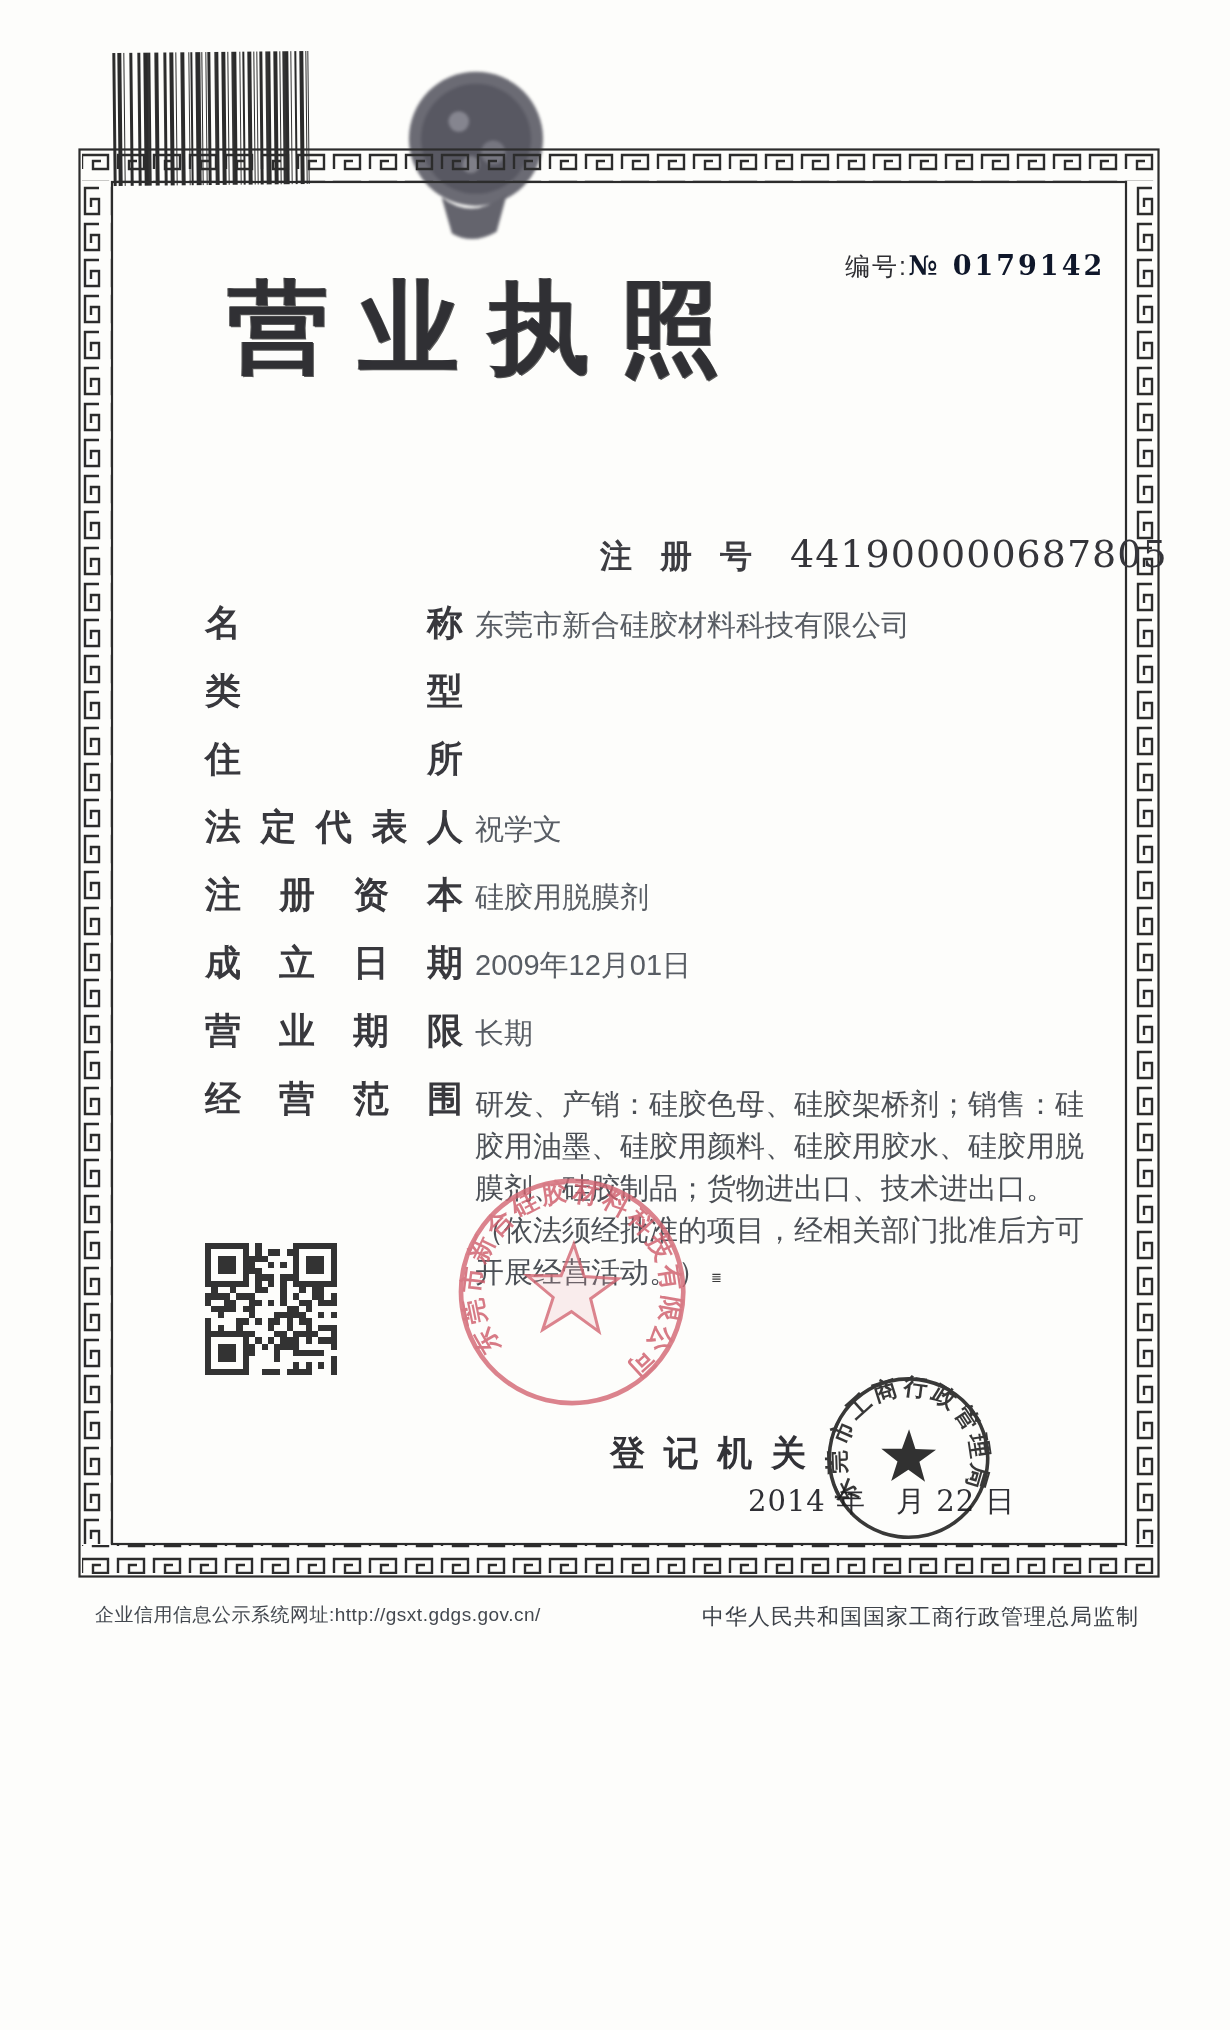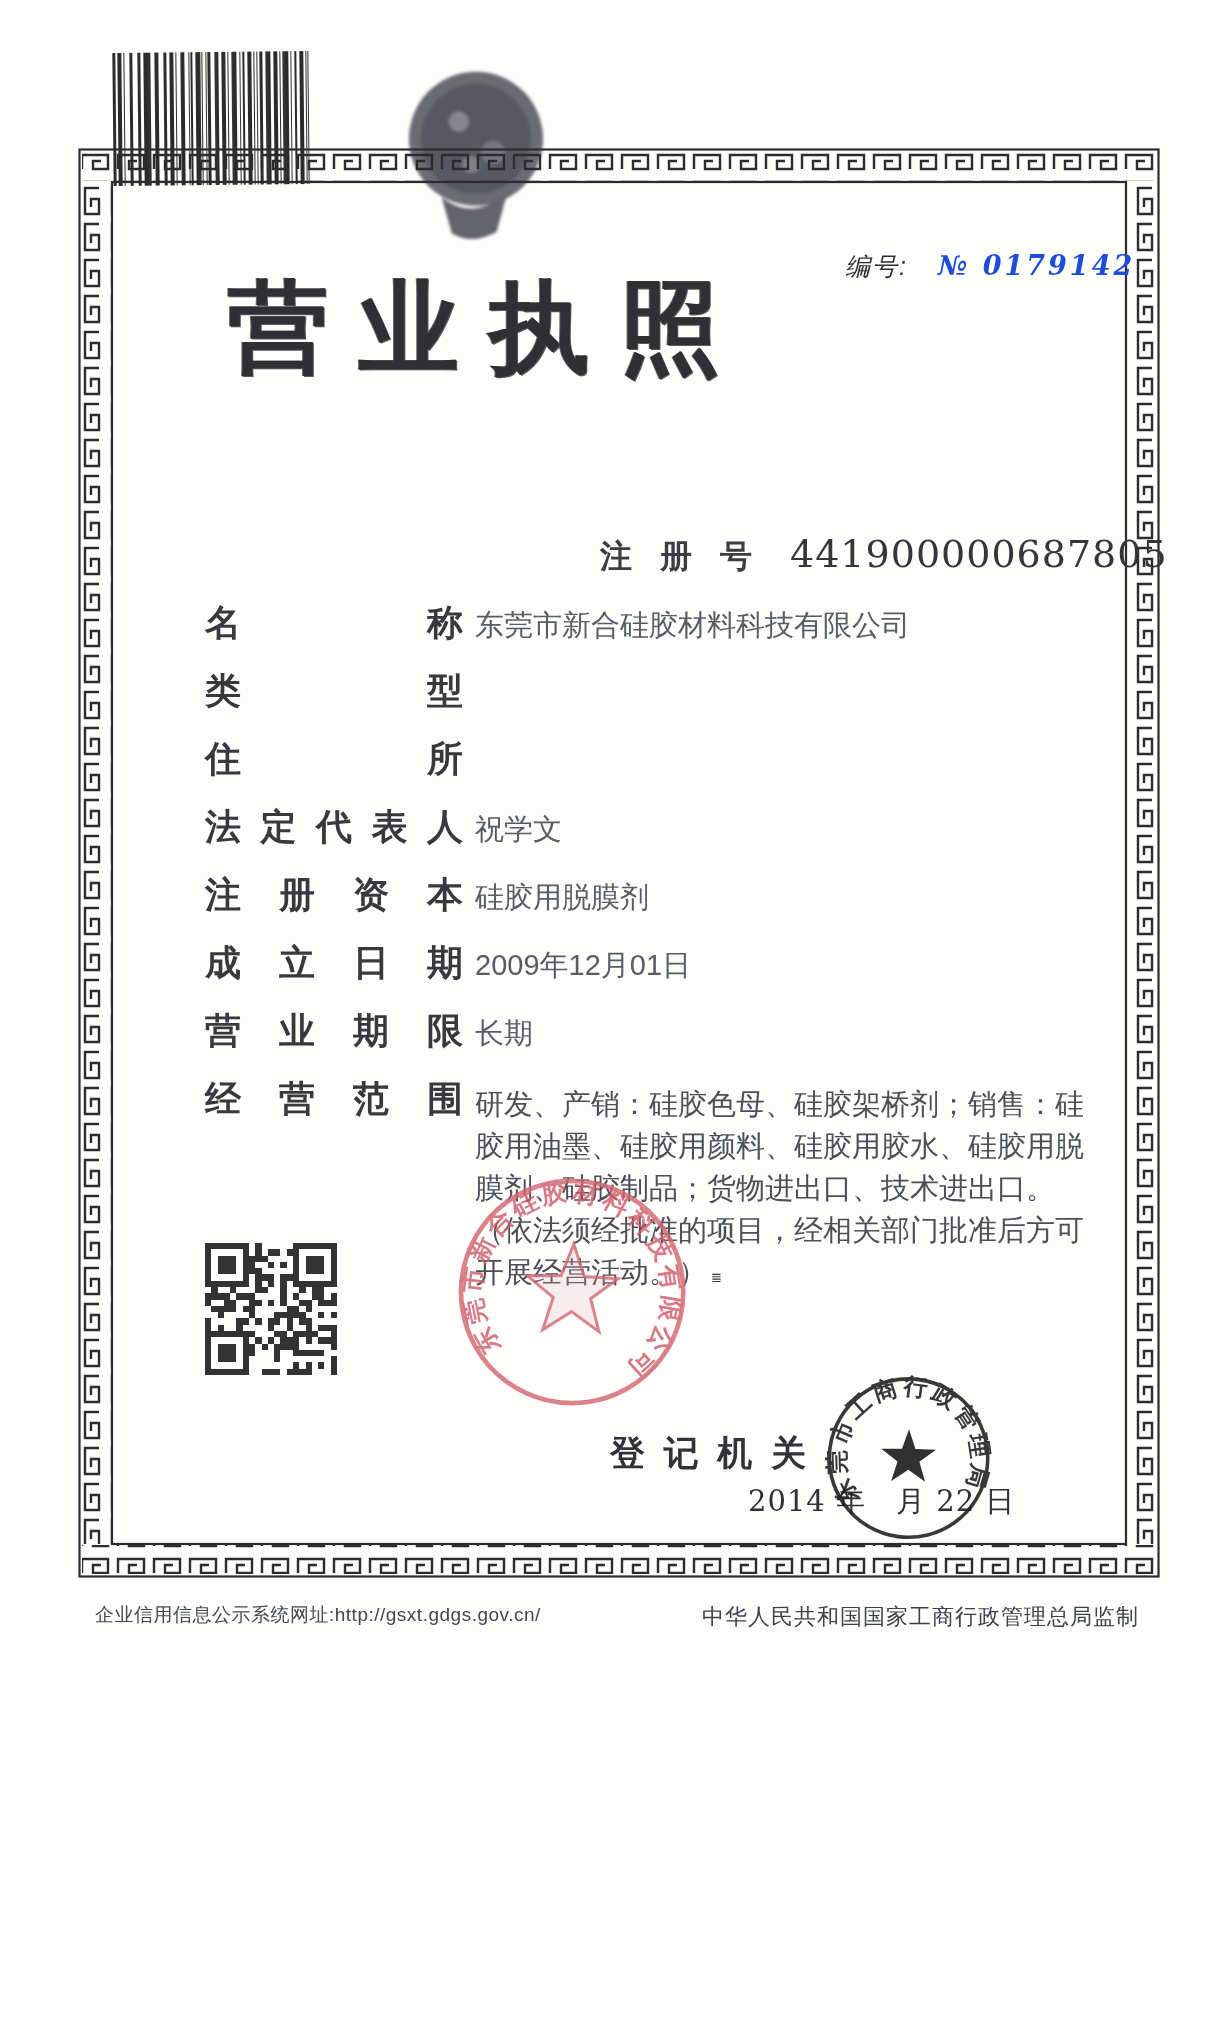--- a/index.html
+++ b/index.html
@@ -22,23 +22,23 @@
     opacity:.88;
   }
 
   
   .emblem{left:388px;top:70px;width:176px;height:172px;filter:blur(1.6px);opacity:.92;}
 
   
   .frame{left:78px;top:148px;}
 
   
-  .serial{left:845px;top:250px;display:flex;gap:30px;align-items:baseline;font-style:italic;}
+  .serial{left:845px;top:250px;display:flex;gap:0;align-items:baseline;}
   .serial-label{font-size:25px;color:#2e2e32;letter-spacing:2px;}
-  .serial-no{font-family:"DejaVu Serif",serif;font-weight:700;font-size:27px;color:#1d4ed8;letter-spacing:3px;}
+  .serial-no{font-family:"DejaVu Serif",serif;font-weight:700;font-size:27px;color:#0f172a;letter-spacing:3px;}
 
   
   .title{
     left:228px;top:272px;width:492px;font-size:100px;font-weight:900;
     color:#303034;line-height:1.1;
     text-shadow:1px 1px 0 #5a5a5a, -1px 0 0 #6a6a6a;
   }
   .char-justify{display:flex;justify-content:space-between;}
 
   

